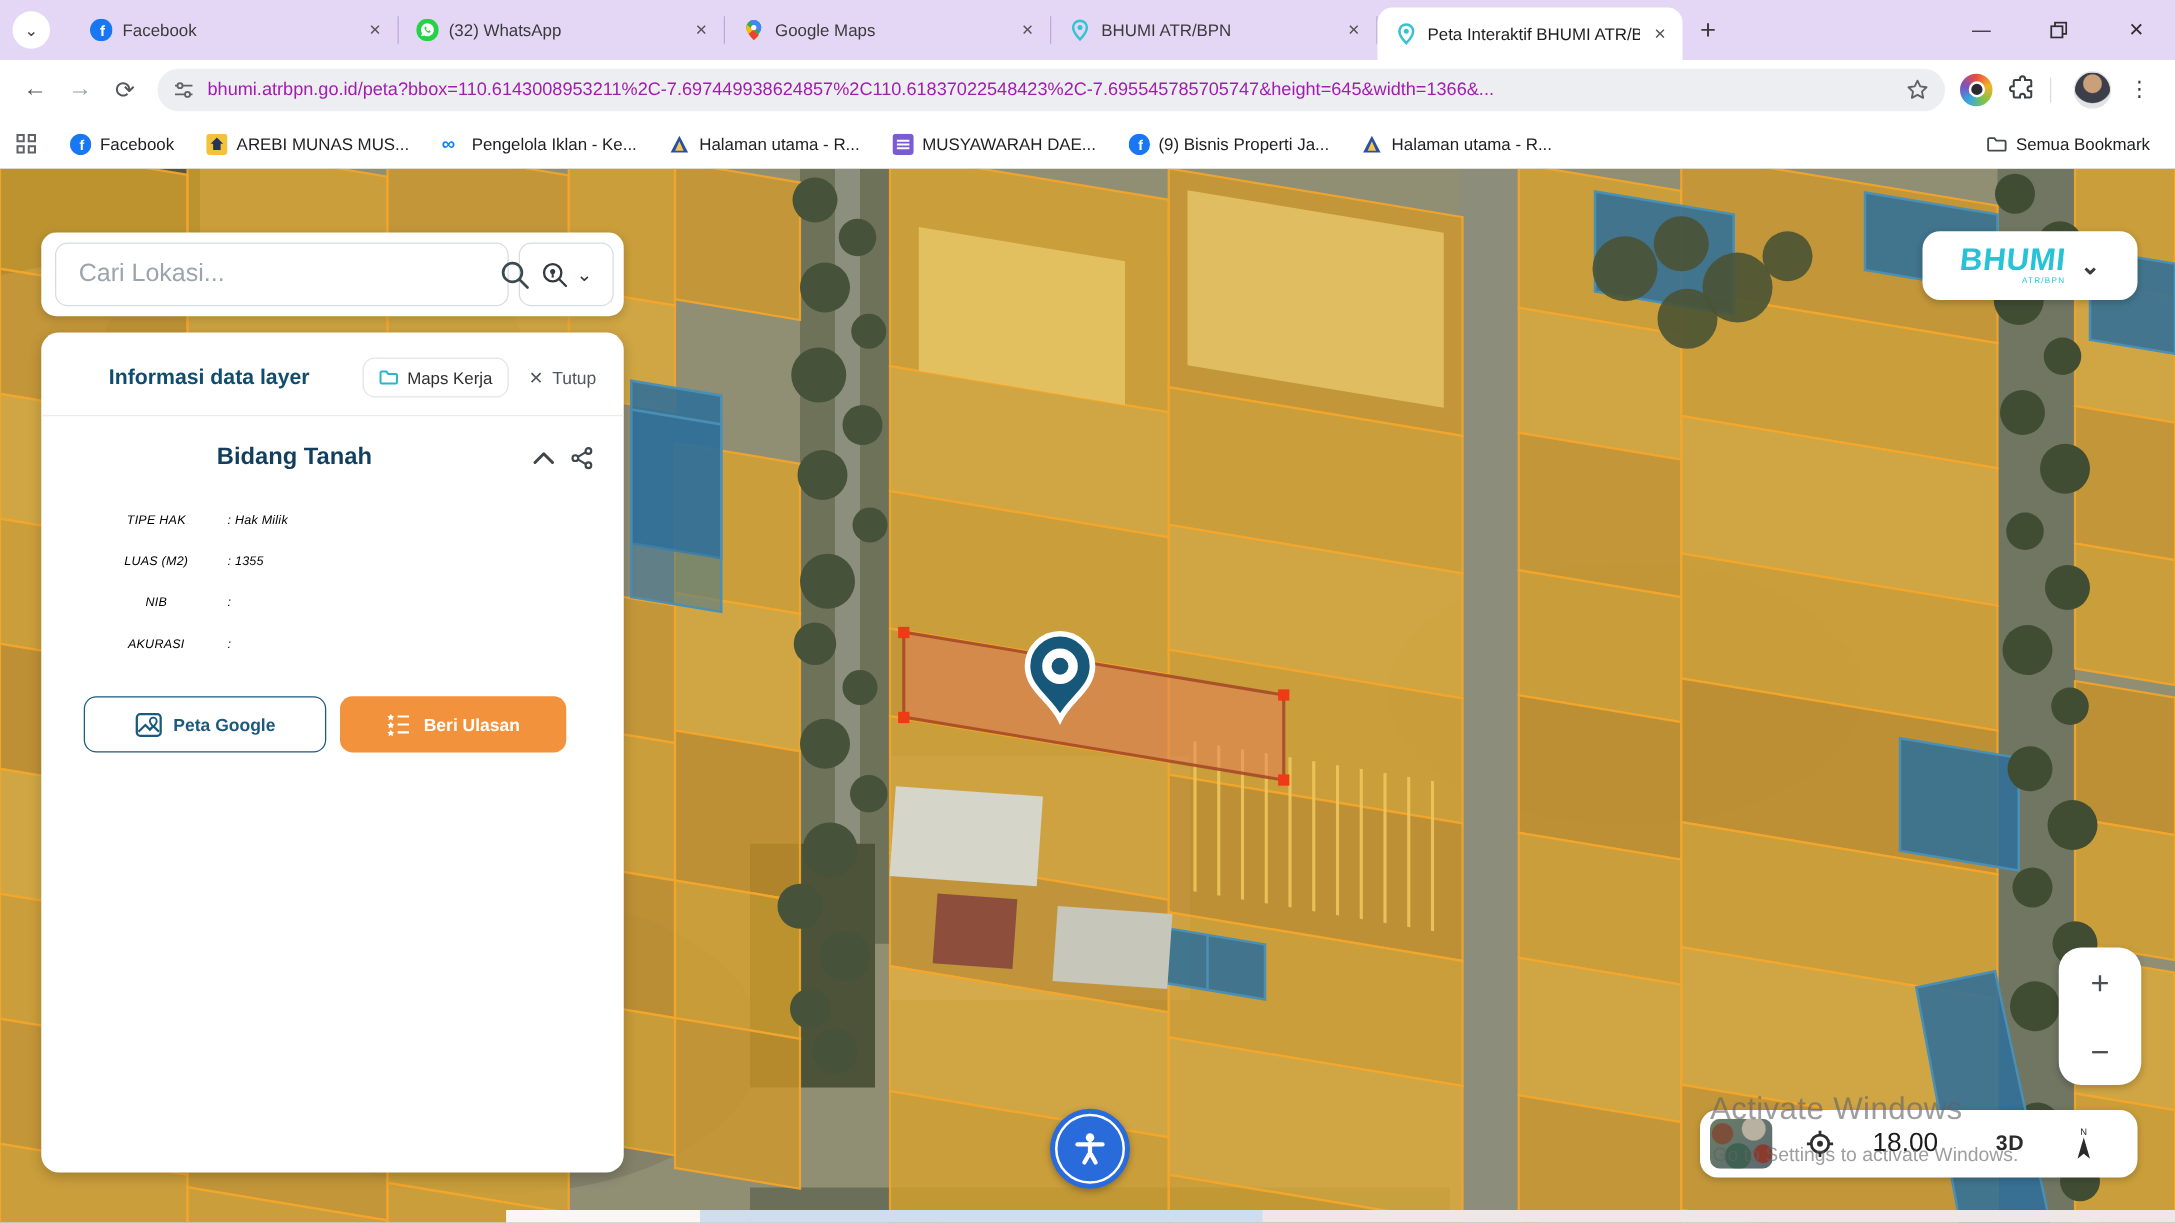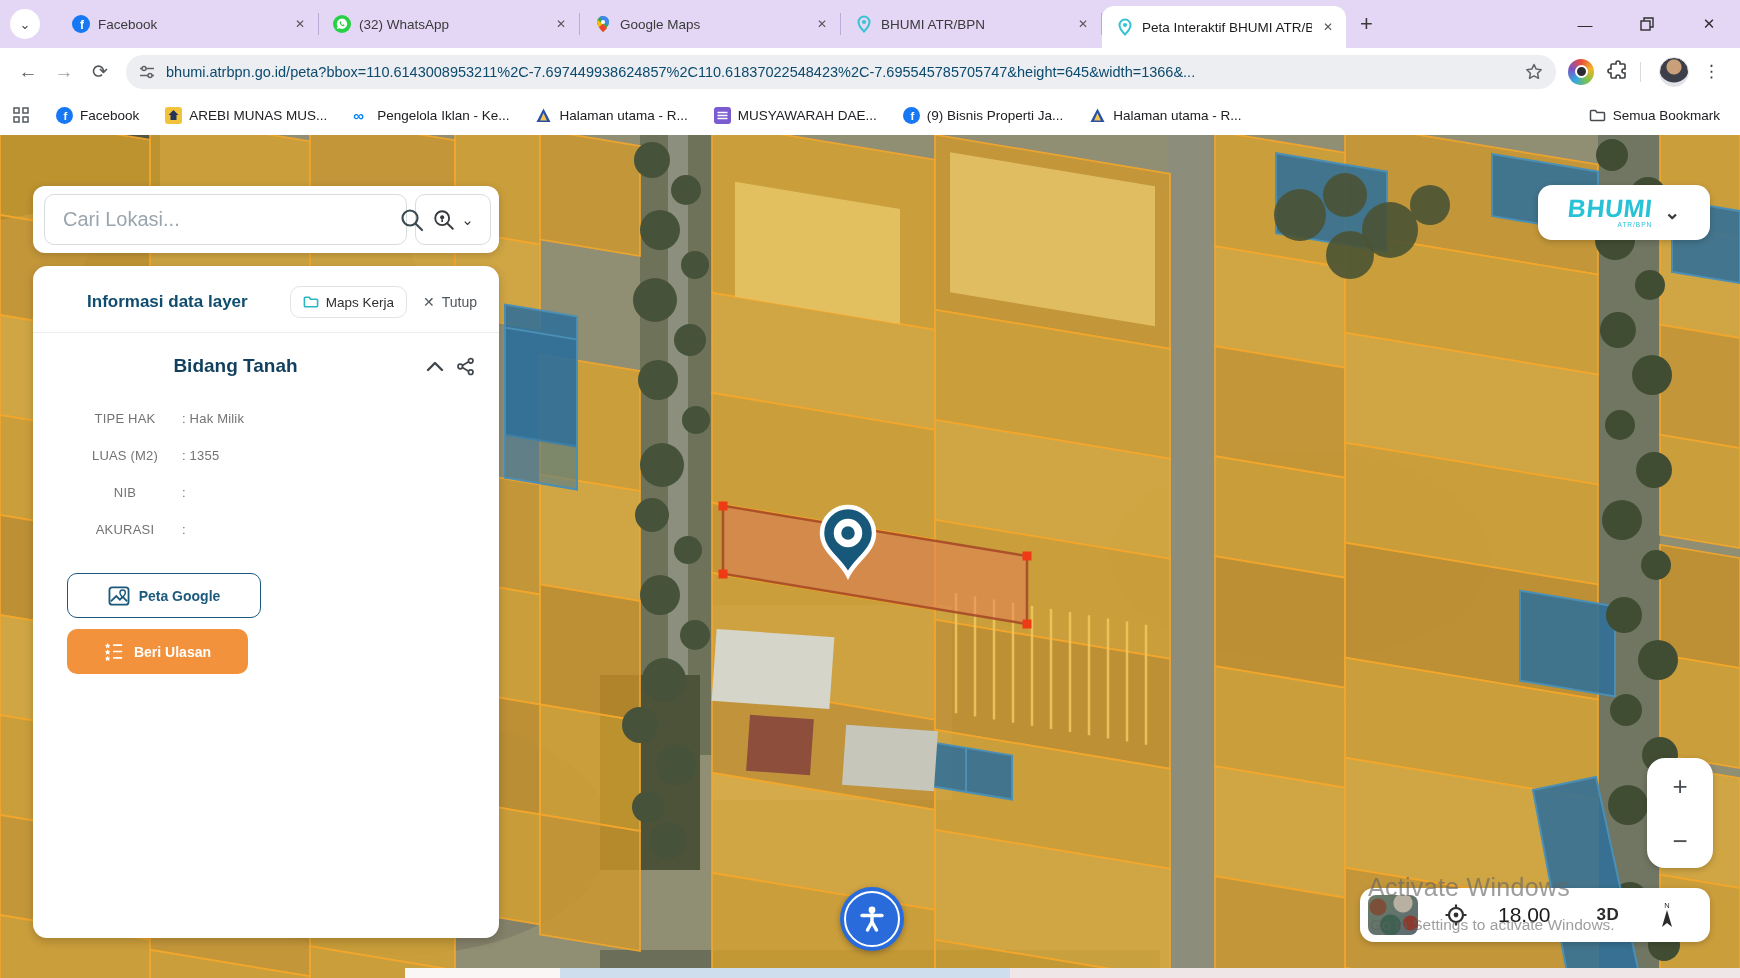--- a/index.html
+++ b/index.html
@@ -22,21 +22,21 @@
   .winbtns { position:absolute; right:0; top:0; height:48px; display:flex; align-items:center; gap:0; }
   .winbtn { width:62px; height:48px; display:flex; align-items:center; justify-content:center; color:#2e2e2e; font-size:15px; }
   .favicon { width:18px; height:18px; flex:none; display:inline-flex; }
 
   .urlrow { height:47px; background:#fff; display:flex; align-items:center; padding:0 14px 0 10px; }
   .navbtn { width:36px; height:36px; display:flex; align-items:center; justify-content:center;
     font-size:19px; color:#54585e; }
   .navbtn.dis { color:#9aa0a6; }
   .urlpill { flex:1; height:34px; background:#eceef1; border-radius:17px; margin:0 12px 0 8px;
     display:flex; align-items:center; padding:0 12px; gap:10px; min-width:0; }
-  .urltext { flex:1; font-size:14.5px; color:#0c4a6e; white-space:nowrap; overflow:hidden; }
+  .urltext { flex:1; font-size:14.5px; color:#a21caf; white-space:nowrap; overflow:hidden; }
   .extcircle { width:26px; height:26px; border-radius:50%;
     background:conic-gradient(#e84d3d,#f2b327,#7ec24a,#35a8e0,#7b53c1,#e84d3d);
     display:flex; align-items:center; justify-content:center; margin-right:12px; }
   .extcircle i { width:13px; height:13px; border-radius:50%; background:#2b2b33; border:2px solid #fff; }
   .vr { width:1px; height:20px; background:#d8dade; margin:0 10px; }
   .avatar { width:30px; height:30px; border-radius:50%; margin:0 8px;
     background:radial-gradient(circle at 50% 32%, #caa07a 0 7px, #3c3f4a 8px 15px, #dfe3e8 16px); border:1px solid #e2e2e2; }
   .kebab { font-size:17px; color:#3c4043; padding:0 6px; }
 
   .bmrow { height:40px; background:#fff; display:flex; align-items:center; padding:0 20px 0 12px; gap:26px;
@@ -62,23 +62,23 @@
     border-radius:14px; box-shadow:0 3px 10px rgba(0,0,0,.2); z-index:10;text-align:center; }
   .ip-head { display:flex; align-items:center; padding:20px 16px 14px 22px; gap:10px; }
   .ip-title { font-size:17px; font-weight:bold; color:#0f4c6e; flex:1; }
   .chip { display:flex; align-items:center; gap:7px; border:1px solid #e1e4e7; border-radius:10px;
     padding:7px 12px; font-size:13.5px; color:#2f2f2f; background:#fff; }
   .tutup { display:flex; align-items:center; gap:7px; font-size:14px; color:#4f565c; padding:6px 6px; }
   .ip-div { height:1px; background:#ececec; margin:0 0; }
   .ip-sec { display:flex; align-items:center; padding:22px 24px 8px 24px; gap:12px; }
   .ip-sec .sname { font-size:19px; font-weight:bold; color:#113f5d; flex:1; }
   .fields { padding:26px 0 0 35px; }
-  .fieldrow { display:flex; margin-bottom:22px; font-size:13px; color:#737373; letter-spacing:.2px; }
+  .fieldrow { display:flex; margin-bottom:22px; font-size:10px; color:#000000; letter-spacing:.2px;font-style:italic; }
   .fieldrow .fl { width:114px; }
-  .btnrow { display:flex; gap:11px; padding:14px 0 0 34px;flex-direction:column; }
+  .btnrow { display:flex; gap:11px; padding:14px 0 0 34px; }
   .btn-outline { display:flex; align-items:center; justify-content:center; gap:9px; border:1.6px solid #1b5a7d;
     border-radius:10px; color:#1b5a7d; font-weight:bold; font-size:14px; background:#fff; }
   .btn-pg { width:194px; height:45px; }
   .btn-orange { width:181px; height:45px; background:#f2923c; border-radius:10px; color:#fff; font-weight:bold;
     font-size:14px; display:flex; align-items:center; justify-content:center; gap:10px; }
   .btn-collect { margin:18px 0 0 34px; width:396px; height:41px; font-size:14.5px; }
   .ip-bottom { position:absolute; left:0; bottom:0; width:100%; }
   .coordrow { display:flex; align-items:center; gap:9px; padding:15px 20px 17px 20px; font-size:14.5px; color:#5d6870; }
 
   .bhumi-card { position:absolute; left:1538px; top:50px; width:172px; height:55px; background:#fff; border-radius:14px;

